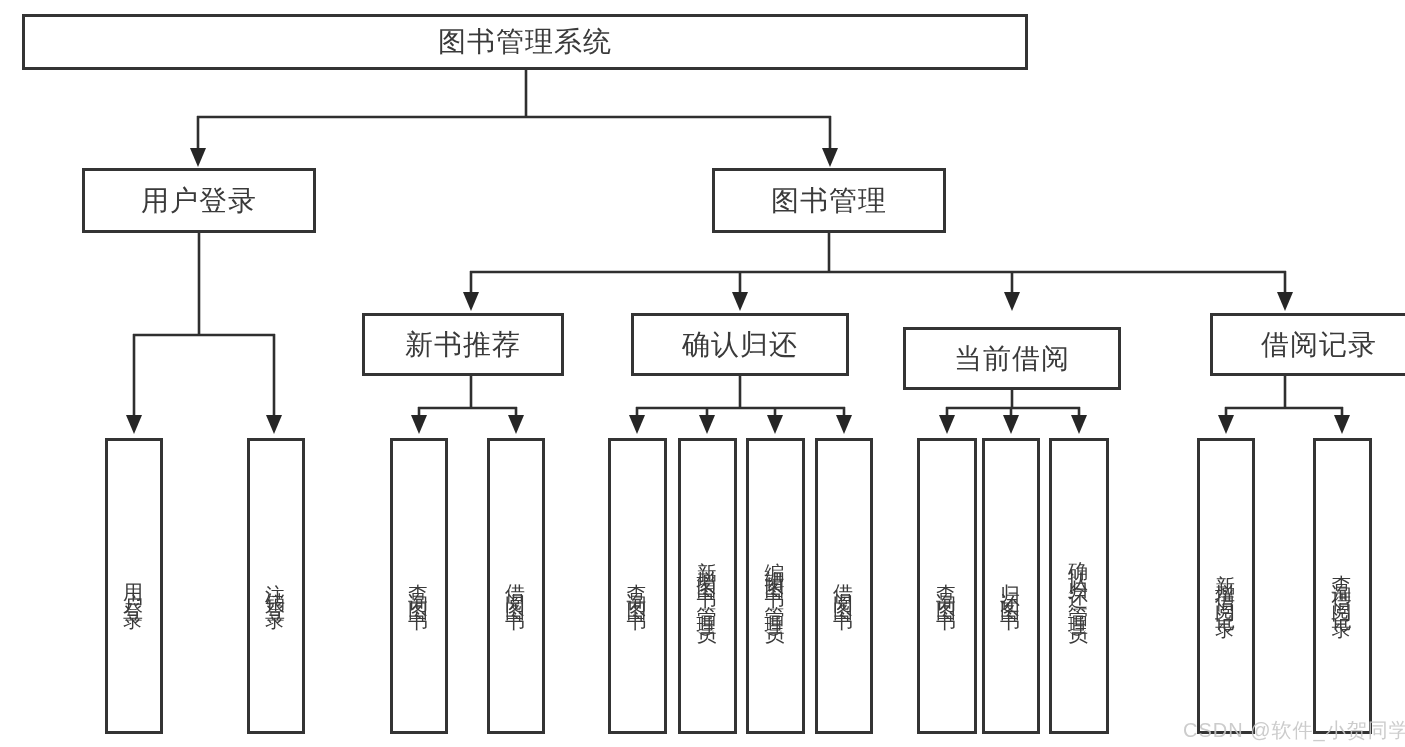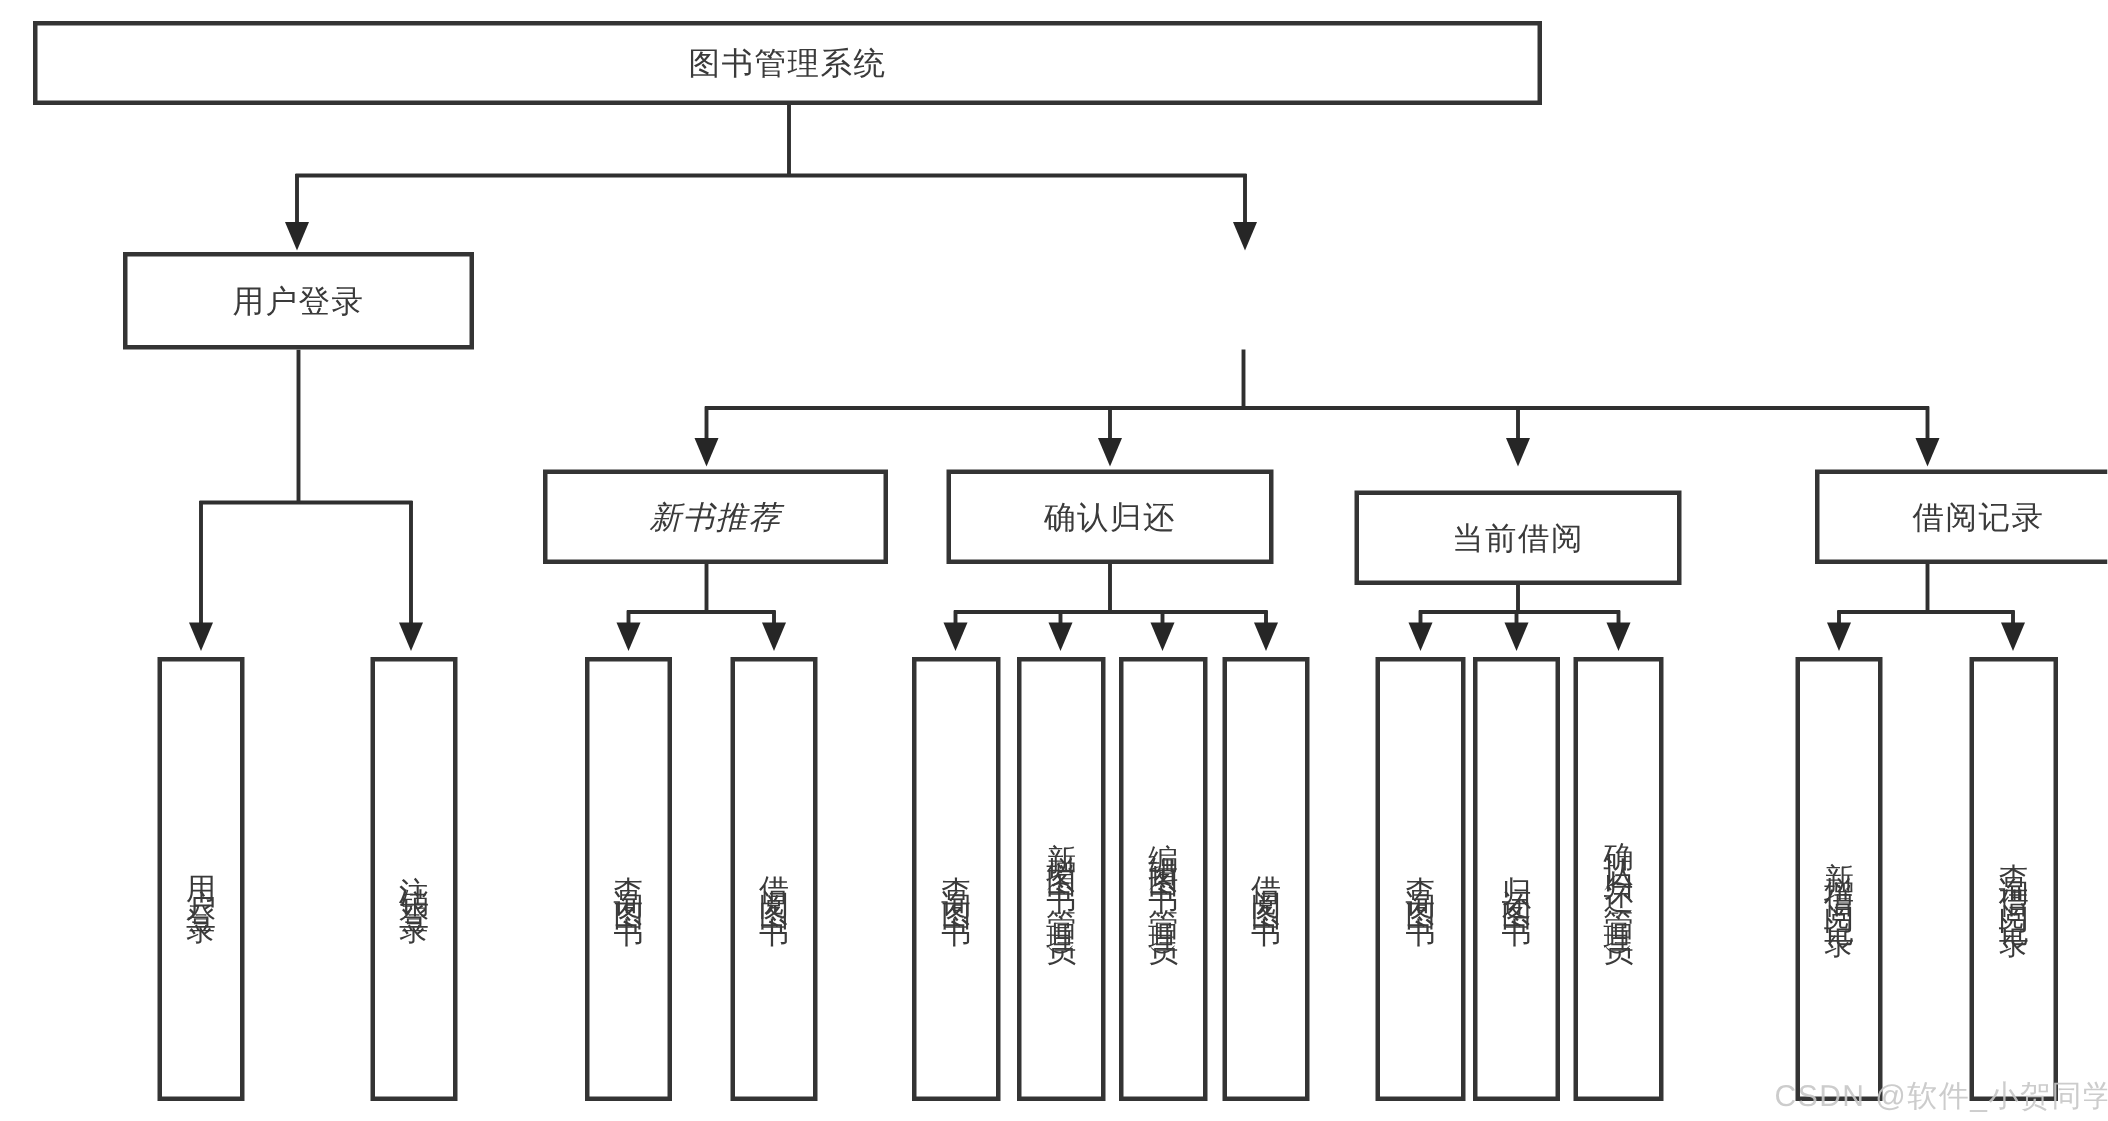--- a/index.html
+++ b/index.html
@@ -10,21 +10,21 @@
     font-family:"Liberation Sans","DejaVu Sans",sans-serif;
     overflow:hidden;
   }
   #wires{position:absolute;left:0;top:0;width:1405px;height:747px;}
   .hbox{
     position:absolute;
     box-sizing:border-box;
     border:3px solid #343434;
     background:#ffffff;
     display:flex;align-items:center;justify-content:center;
-    font-size:21px;letter-spacing:1px;color:#3a3a3a;
+    font-size:28px;letter-spacing:1px;color:#3a3a3a;
     z-index:2;
   }
   .vbox{
     position:absolute;
     box-sizing:border-box;
     border:3px solid #343434;
     background:#ffffff;
     display:flex;align-items:center;justify-content:center;
     z-index:2;
   }
@@ -120,22 +120,23 @@
       <polygon points="1071,415 1087,415 1079,434"></polygon>
 
       <polygon points="1218,415 1234,415 1226,434"></polygon>
       <polygon points="1334,415 1350,415 1342,434"></polygon>
     </g>
   </svg>
 
   <div class="hbox" style="left:22px;top:14px;width:1006px;height:56px;">图书管理系统</div>
 
   <div class="hbox" style="left:82px;top:168px;width:234px;height:65px;">用户登录</div>
+  <div class="hbox" style="left:712px;top:168px;width:234px;height:65px;">图书管理</div>
 
-  <div class="hbox" style="left:362px;top:313px;width:230px;height:63px;font-style:italic;">新书推荐</div>
+  <div class="hbox" style="left:362px;top:313px;width:202px;height:63px;">新书推荐</div>
   <div class="hbox" style="left:631px;top:313px;width:218px;height:63px;">确认归还</div>
   <div class="hbox" style="left:903px;top:313px;width:218px;height:63px;margin-top:14px;">当前借阅</div>
   <div class="hbox" style="left:1176px;top:313px;width:218px;height:63px;margin-left:34px;">借阅记录</div>
 
   <div class="vbox" style="left:105px;top:438px;width:58px;height:296px;">
     <span>用户登录</span>
   </div>
   <div class="vbox" style="left:247px;top:438px;width:58px;height:296px;">
     <span>注销登录</span>
   </div>

